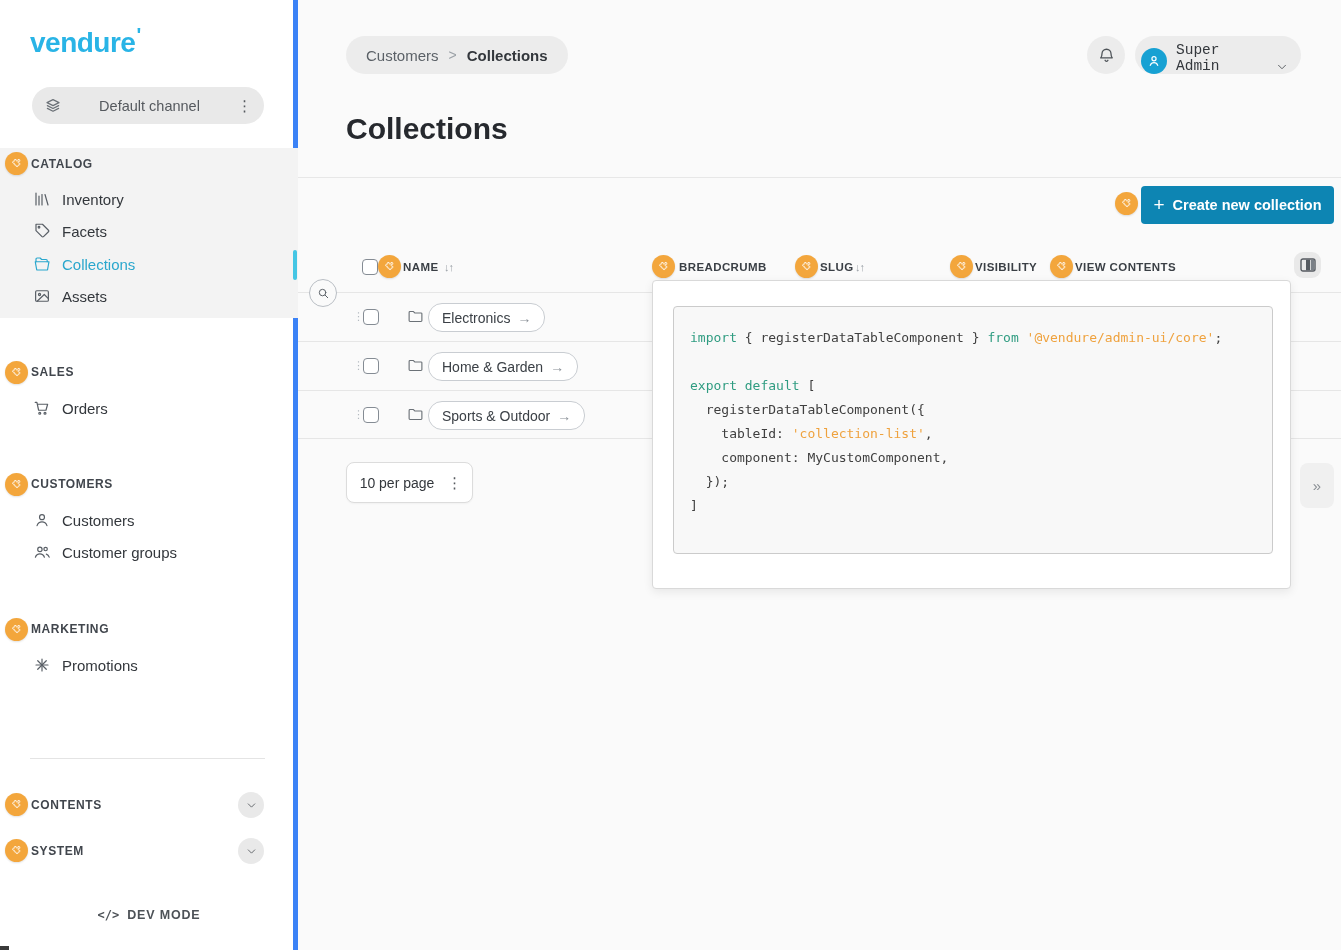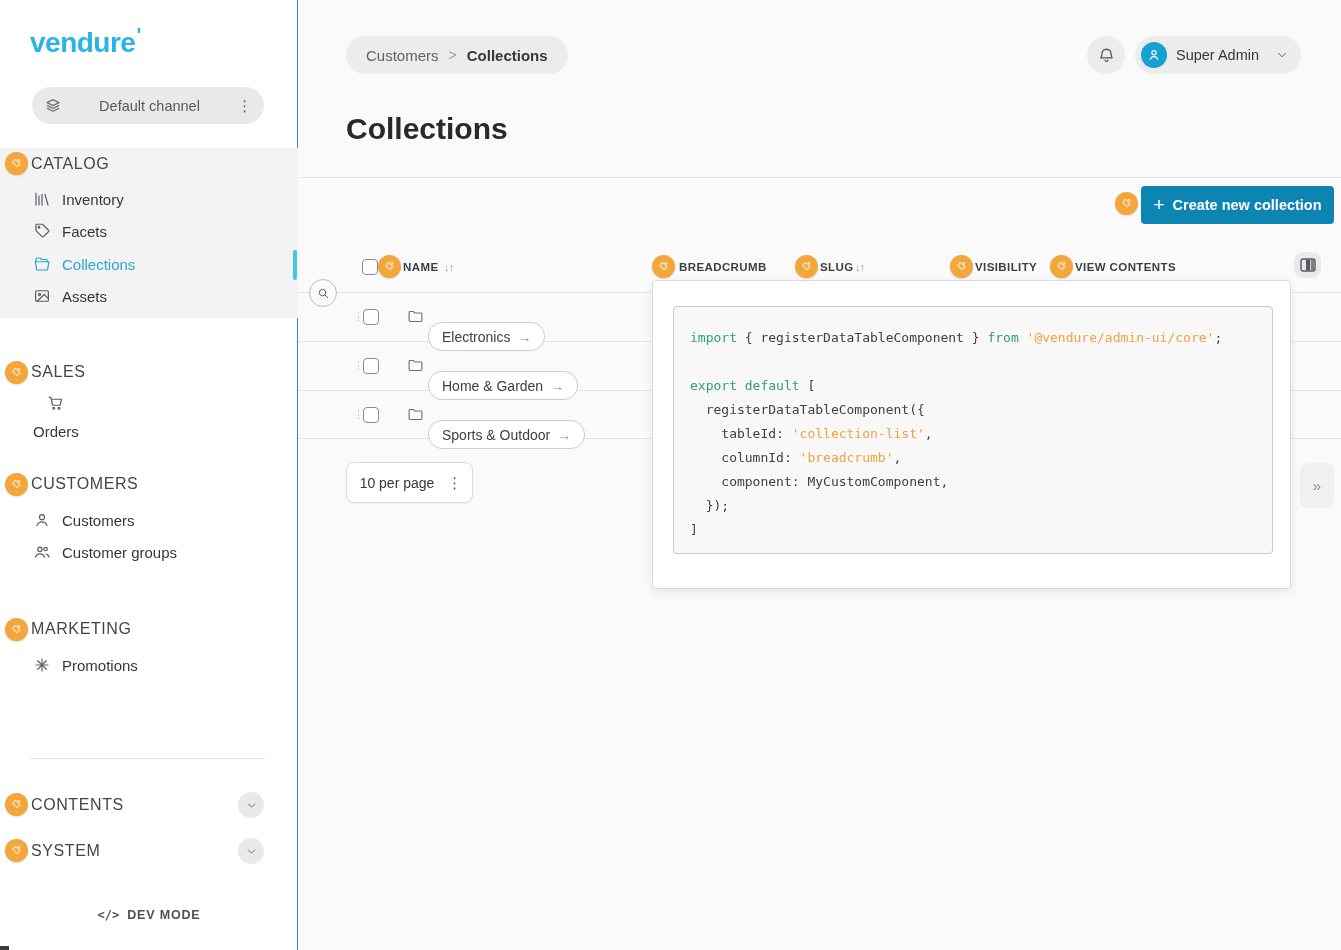--- a/index.html
+++ b/index.html
@@ -6,68 +6,68 @@
   body{
     width:1341px;height:950px;position:relative;overflow:hidden;
     background:#fafafa;
     font-family:"Liberation Sans", sans-serif;
     -webkit-font-smoothing:antialiased;
     color:#33373c;
   }
   svg.ic{stroke:currentColor;fill:none;stroke-width:1.6;stroke-linecap:round;stroke-linejoin:round;display:block;}
 
   
-  .sidebar{position:absolute;left:0;top:0;width:298px;height:950px;background:#ffffff;border-right:1px solid #3b82f6;box-sizing:border-box;}
+  .sidebar{position:absolute;left:0;top:0;width:298px;height:950px;background:#ffffff;border-right:5px solid #3b82f6;box-sizing:border-box;}
   .logo{position:absolute;left:30px;top:24px;font-size:28px;font-weight:700;color:#29b4e6;letter-spacing:-0.5px;}
   .logo::after{content:"'";font-size:20px;vertical-align:10px;margin-left:1px;}
   .channel-pill{position:absolute;left:32px;top:87px;width:232px;height:37px;border-radius:19px;background:#e9e9e9;display:flex;align-items:center;padding:0 12px;box-sizing:border-box;cursor:pointer;}
   .channel-pill .lbl{flex:1;text-align:center;font-size:14.5px;color:#55595e;}
   .kebab{color:#55595e;font-size:15px;line-height:1;}
   .catalog-block{position:absolute;left:0;top:148px;width:298px;height:170px;background:#f3f3f3;}
   .obadge{position:absolute;width:23px;height:23px;border-radius:50%;background:#f3a63c;display:flex;align-items:center;justify-content:center;box-shadow:0 1px 2px rgba(0,0,0,.12);z-index:6;cursor:pointer;}
-  .sec{position:absolute;left:31px;height:20px;display:flex;align-items:center;font-size:16px;font-weight:400;letter-spacing:.6px;color:#41464d;}
+  .sec{position:absolute;left:31px;height:20px;display:flex;align-items:center;font-size:12px;font-weight:700;letter-spacing:.6px;color:#41464d;}
   .nav-item{position:absolute;left:33px;height:28px;display:flex;align-items:center;gap:11px;font-size:15px;color:#33373c;cursor:pointer;}
   .nav-item .nicon{color:#595f66;display:flex;}
   .nav-item.active{color:#2aa7cd;}
   .nav-item.active .nicon{color:#2aa7cd;}
   .active-bar{position:absolute;left:293px;top:250px;width:4px;height:30px;background:#45c6e4;border-radius:2px;z-index:2;}
   .side-divider{position:absolute;left:30px;top:758px;width:235px;height:1px;background:#e4e4e4;}
   .chev-btn{position:absolute;width:26px;height:26px;border-radius:50%;background:#e9e9e9;display:flex;align-items:center;justify-content:center;color:#55595e;cursor:pointer;}
   .devmode{position:absolute;left:0;top:908px;width:298px;display:flex;align-items:center;justify-content:center;gap:8px;color:#4d5257;cursor:pointer;}
   .devmode .code-glyph{font-size:12px;font-weight:700;font-family:"DejaVu Sans Mono",monospace;}
   .devmode .dm-label{font-size:12.5px;font-weight:600;letter-spacing:.8px;}
 
   
   .breadcrumb{position:absolute;left:346px;top:36px;height:38px;border-radius:19px;background:#ececec;display:flex;align-items:center;gap:10px;padding:0 20px;}
   .breadcrumb .bc-home{font-size:15px;color:#5b6167;cursor:pointer;}
   .breadcrumb .bc-sep{font-size:14px;color:#9aa0a6;}
   .breadcrumb .bc-cur{font-size:15px;font-weight:600;color:#33373c;}
   .bell-btn{position:absolute;left:1087px;top:36px;width:38px;height:38px;border-radius:50%;background:#ececec;display:flex;align-items:center;justify-content:center;color:#4d5257;cursor:pointer;}
-  .user-pill{position:absolute;left:1135px;top:36px;width:166px;height:38px;border-radius:19px;background:#ececec;display:flex;align-items:center;gap:9px;padding:0 12px 0 6px;box-sizing:border-box;cursor:pointer;}
+  .user-pill{position:absolute;left:1135px;top:36px;width:166px;height:38px;border-radius:19px;background:#ececec;display:flex;align-items:flex-end;gap:9px;padding:0 12px 0 6px;box-sizing:border-box;cursor:pointer;font-family:Liberation Mono, monospace;}
   .avatar{width:26px;height:26px;border-radius:50%;background:#17a1d3;display:flex;align-items:center;justify-content:center;color:#fff;flex:0 0 auto;}
   .user-pill .uname{font-size:14.5px;color:#33373c;flex:1;}
   .user-pill .uchev{color:#55595e;display:flex;}
 
   .page-title{position:absolute;left:346px;top:112px;font-size:30px;font-weight:700;color:#26292e;}
   .hdr-divider{position:absolute;left:298px;right:0;top:177px;height:1px;background:#e7e7e7;}
 
   
   .create-btn{position:absolute;left:1141px;top:186px;width:193px;height:38px;border-radius:4px;background:#0d85b3;color:#ffffff;display:flex;align-items:center;justify-content:center;gap:8px;font-size:14.5px;font-weight:600;border:none;cursor:pointer;}
   .create-btn .plus{font-size:19px;font-weight:400;line-height:1;margin-top:-2px;}
 
   
   .th{position:absolute;top:261px;font-size:11.5px;font-weight:700;letter-spacing:.4px;color:#3a3f45;}
   .sortg{position:absolute;top:261px;font-size:11px;color:#9aa0a6;letter-spacing:-1px;cursor:pointer;}
   .hd-checkbox,.row-checkbox{appearance:none;-webkit-appearance:none;width:16px;height:16px;border:1.5px solid #858c94;border-radius:4px;background:#fff;margin:0;position:absolute;cursor:pointer;}
   .cols-btn{position:absolute;left:1294px;top:252px;width:27px;height:26px;border-radius:9px;background:#e9e9e9;display:flex;align-items:center;justify-content:center;cursor:pointer;}
   .hline{position:absolute;left:298px;right:0;height:1px;background:#e6e6e6;}
   .search-circle{position:absolute;left:309px;top:279px;width:28px;height:28px;border-radius:50%;background:#fafafa;border:1px solid #b9bec4;box-sizing:border-box;display:flex;align-items:center;justify-content:center;color:#5b6167;z-index:5;cursor:pointer;}
   .drag-handle{position:absolute;left:353px;font-size:11px;letter-spacing:-3px;color:#b4bac0;cursor:grab;}
   .row-folder{position:absolute;left:407px;color:#6b7177;}
-  .chip{position:absolute;left:428px;height:27px;border-radius:14px;border:1px solid #c9cdd2;background:#fff;display:inline-flex;align-items:center;gap:7px;padding:0 13px;font-size:14px;color:#3b4046;cursor:pointer;margin-top:19px;}
+  .chip{position:absolute;left:428px;height:27px;border-radius:14px;border:1px solid #c9cdd2;background:#fff;display:inline-flex;align-items:center;gap:7px;padding:0 13px;font-size:14px;color:#3b4046;cursor:pointer;}
   .chip .arr{color:#8a9097;font-size:14px;}
 
   
   .perpage{position:absolute;left:346px;top:462px;width:127px;height:41px;border-radius:8px;background:#fff;border:1px solid #dcdcdc;box-sizing:border-box;display:flex;align-items:center;box-shadow:0 1px 2px rgba(0,0,0,.04);cursor:pointer;}
   .perpage .pp-label{flex:1;text-align:center;font-size:14px;color:#33373c;}
   .perpage .kebab{margin-right:10px;}
   .next-btn{position:absolute;left:1300px;top:463px;width:34px;height:45px;border-radius:8px;background:#f0f0f0;display:flex;align-items:center;justify-content:center;color:#8a8f94;font-size:15px;cursor:pointer;}
 
   
   .popover{position:absolute;left:652px;top:280px;width:639px;height:309px;background:#fff;border:1px solid #d9d9d9;border-radius:4px;box-shadow:0 3px 10px rgba(0,0,0,.08);z-index:50;box-sizing:border-box;}
@@ -147,21 +147,21 @@
     <span>Assets</span>
   </div>
   <div class="active-bar"></div>
 
   <span class="obadge" style="left:5px;top:361px;">
     <svg width="13" height="13" viewBox="0 0 24 24" fill="none" stroke="#fff" stroke-width="1.5">
         <path d="M9.2 4.6h2v1.3a1.8 1.8 0 0 0 3.6 0V4.6h2a1.3 1.3 0 0 1 1.3 1.3v2h-1.3a1.8 1.8 0 0 0 0 3.6h1.3v2a1.3 1.3 0 0 1-1.3 1.3h-2v1.3a1.8 1.8 0 0 1-3.6 0v-1.3h-2a1.3 1.3 0 0 1-1.3-1.3v-2H6.6a1.8 1.8 0 0 1 0-3.6h1.3v-2a1.3 1.3 0 0 1 1.3-1.3z"></path>
       </svg>
   </span>
   <span class="sec" style="top:362px;">SALES</span>
-  <div class="nav-item" style="top:394px;flex-direction:column;">
+  <div class="nav-item" style="top:394px;">
     <span class="nicon">
         <svg class="ic" width="18" height="18" viewBox="0 0 24 24">
           <path d="M3 4.5h2.2L7.5 15h9.8l2.2-8H6"></path>
           <circle cx="9" cy="19" r="1.3"></circle>
           <circle cx="16" cy="19" r="1.3"></circle>
         </svg>
       </span>
     <span>Orders</span>
   </div>
 
@@ -387,21 +387,20 @@
 </div>
 
 <div class="popover">
   <div class="codebox">
     <div class="code">
       <div class="cl"><span class="kw">import</span><span class="pl"> { registerDataTableComponent } </span><span class="kw">from</span><span class="pl"> </span><span class="str">'@vendure/admin-ui/core'</span><span class="pl">;</span></div>
       <div class="cl"></div>
       <div class="cl"><span class="kw">export</span><span class="pl"> </span><span class="kw">default</span><span class="pl"> [</span></div>
       <div class="cl"><span class="pl">  registerDataTableComponent({</span></div>
       <div class="cl"><span class="pl">    tableId: </span><span class="str">'collection-list'</span><span class="pl">,</span></div>
-      <div class="cl"><span class="pl">    columnId: </span><span class="str">'breadcrumb'</span><span class="pl">,</span></div>
       <div class="cl"><span class="pl">    component: MyCustomComponent,</span></div>
       <div class="cl"><span class="pl">  });</span></div>
       <div class="cl"><span class="pl">]</span></div>
     </div>
   </div>
 </div>
 
 <div class="cursor-artifact"></div>
 
 </body></html>

